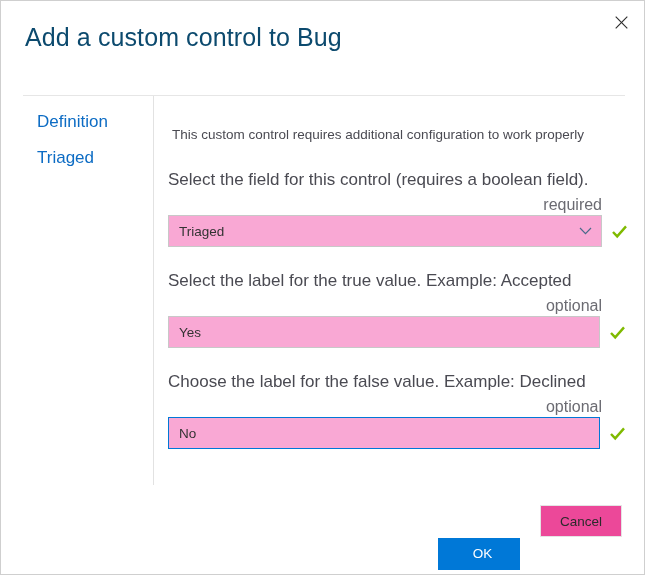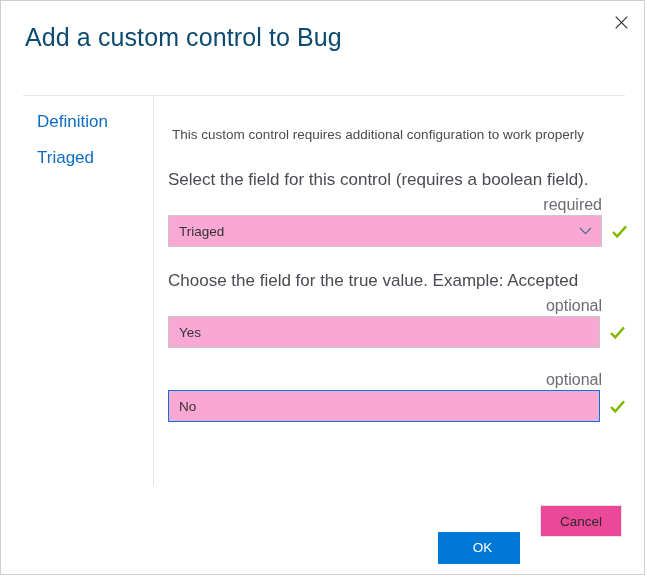--- a/index.html
+++ b/index.html
@@ -185,21 +185,21 @@
     font-size: 13.5px;
     font-family: "Liberation Sans", sans-serif;
     border: none;
     cursor: pointer;
     padding: 0;
     line-height: 32px;
     text-align: center;
   }
   .btn-ok {
     right: 124px;
-    top: 28px;
+    top: 34px;
     background: #0078d7;
     color: #ffffff;
     padding-left: 7px;
   }
   .btn-cancel {
     right: 22px;
     top: 1px;
     background: #ec4899;
     color: #2b2b2b;
     border: 1px solid #e4e4e4;
@@ -247,31 +247,32 @@
             <polyline points="1,1 6.5,6.6 12,1" fill="none" stroke="#4a6a8a" stroke-width="1.2"></polyline>
           </svg>
         </div>
         <svg class="check" width="17" height="17" viewBox="0 0 17 17">
           <polyline points="2,9 6.2,13.4 15,3.4" fill="none" stroke="#7fba00" stroke-width="2.4"></polyline>
         </svg>
       </div>
     </div>
 
     <div class="field-group">
-      <div class="field-label">Choose the field for the true value. Example: Accepted</div>
+      <div class="field-label">Select the label for the true value. Example: Accepted</div>
       <div class="req-row">optional</div>
       <div class="input-row">
         <input class="text-input" type="text" value="Yes" style="">
         <svg class="check" width="17" height="17" viewBox="0 0 17 17">
           <polyline points="2,9 6.2,13.4 15,3.4" fill="none" stroke="#7fba00" stroke-width="2.4"></polyline>
         </svg>
       </div>
     </div>
 
     <div class="field-group">
+      <div class="field-label">Choose the label for the false value. Example: Declined</div>
       <div class="req-row">optional</div>
       <div class="input-row">
         <input class="text-input focused" type="text" value="No" style="">
         <svg class="check" width="17" height="17" viewBox="0 0 17 17">
           <polyline points="2,9 6.2,13.4 15,3.4" fill="none" stroke="#7fba00" stroke-width="2.4"></polyline>
         </svg>
       </div>
     </div>
 
   </div>

